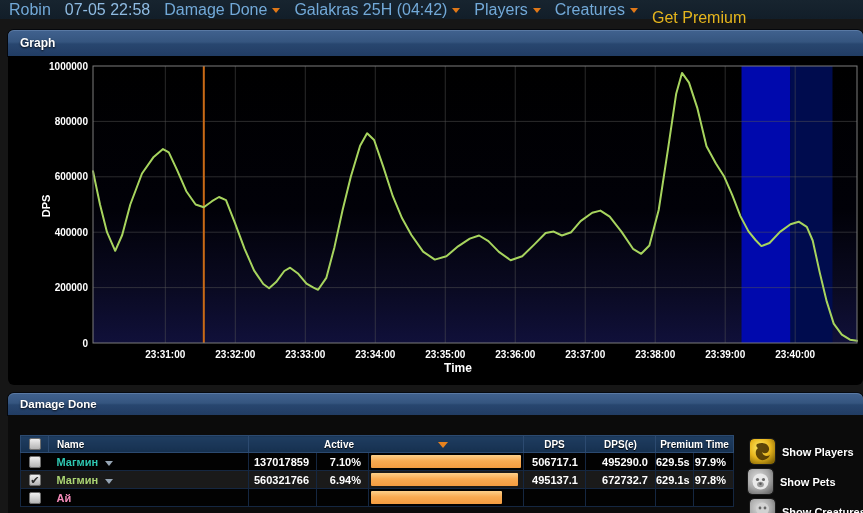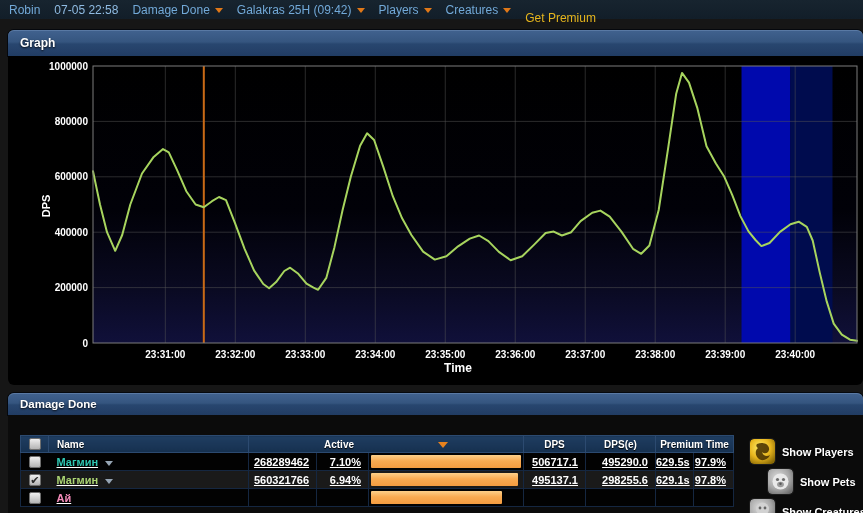--- a/index.html
+++ b/index.html
@@ -7,21 +7,21 @@
   body {
     background:#161616;
     font-family:"Liberation Sans","DejaVu Sans",sans-serif;
     position:relative;
   }
   
   .navbar {
     position:absolute; left:0; top:0; width:863px; height:19px;
     background:linear-gradient(180deg,#17242f 0%,#121e29 100%);
     display:flex; align-items:center; padding-left:9px;
-    font-size:12px;
+    font-size:16px;
   }
   .nav-item { color:#72a9d8; margin-right:14px; cursor:pointer; white-space:nowrap; display:flex; align-items:center; }
   .nav-item.date { color:#8fbbe2; }
   .nav-item.premium { color:#e5b51d;margin-top:16px; }
   .nav-caret {
     display:inline-block; width:0; height:0; margin-left:5px; margin-top:2px;
     border-left:4px solid transparent; border-right:4px solid transparent;
     border-top:5px solid #e07818;
   }
   
@@ -44,21 +44,21 @@
   table.dmg {
     position:absolute; left:12px; top:20px;
     border-collapse:collapse; table-layout:fixed; width:713px;
     font-size:11px; color:#fff; font-weight:bold;
   }
   table.dmg th {
     background:linear-gradient(180deg,#1f3d61 0%,#16304f 100%);
     height:17px; border:1px solid #2c4a70; color:#fff; font-size:10px;
     text-shadow:0 1px 1px #000;
   }
-  table.dmg td { height:18px; border:1px solid #152741; background:#020202;text-decoration:underline; }
+  table.dmg td { height:18px; border:1px solid #152741; background:#020202; }
   tr.drow.sel td { background:#1a1a1a; }
   .th-name { text-align:left; padding-left:8px; }
   .c-cb, .th-cb { text-align:center; border-right:none !important; }
   .c-name { border-left:none !important; padding-left:8px; }
   .cb {
     display:inline-block; width:12px; height:12px; border-radius:2px;
     background:linear-gradient(180deg,#efefef,#b4b4b4);
     border:1px solid #6e6e6e; vertical-align:middle;
     line-height:11px; font-size:11px; color:#2a2a2a; text-align:center; cursor:pointer;
   }
@@ -88,21 +88,21 @@
 <body>
 
 <div class="navbar">
   <span class="nav-item">Robin</span>
   <span class="nav-item date">07-05 22:58</span>
   <span class="nav-item">
       <span>Damage Done</span>
       <span class="nav-caret"></span>
     </span>
   <span class="nav-item">
-      <span>Galakras 25H (09:42)</span>
+      <span>Galakras 25H (04:42)</span>
       <span class="nav-caret"></span>
     </span>
   <span class="nav-item">
       <span>Players</span>
       <span class="nav-caret"></span>
     </span>
   <span class="nav-item">
       <span>Creatures</span>
       <span class="nav-caret"></span>
     </span>
@@ -190,40 +190,40 @@
           <th colspan="3"><span>Active</span><span class="sort-caret"></span></th>
           <th>DPS</th>
           <th>DPS(e)</th>
           <th colspan="2">Premium Time</th>
         </tr>
       </thead>
       <tbody>
           <tr class="drow">
             <td class="c-cb"><span class="cb"></span></td>
             <td class="c-name"><span class="pname" style="color: rgb(47, 199, 178);">Магмин</span><span class="row-caret"></span></td>
-            <td class="c-amount">268289462</td>
+            <td class="c-amount">137017859</td>
             <td class="c-pct">7.10%</td>
             <td class="c-bar">
               <div class="abar" style="width: 100%;"></div>
             </td>
             <td class="c-dps">506717.1</td>
             <td class="c-dpse">495290.0</td>
             <td class="c-as">629.5s</td>
             <td class="c-ap">97.9%</td>
           </tr>
           <tr class="drow sel">
             <td class="c-cb"><span class="cb">✔</span></td>
             <td class="c-name"><span class="pname" style="color: rgb(171, 212, 115);">Магмин</span><span class="row-caret"></span></td>
             <td class="c-amount">560321766</td>
             <td class="c-pct">6.94%</td>
             <td class="c-bar">
               <div class="abar" style="width: 97.7%;"></div>
             </td>
             <td class="c-dps">495137.1</td>
-            <td class="c-dpse">298255.6</td>
+            <td class="c-dpse">672732.7</td>
             <td class="c-as">629.1s</td>
             <td class="c-ap">97.8%</td>
           </tr>
           <tr class="drow">
             <td class="c-cb"><span class="cb"></span></td>
             <td class="c-name"><span class="pname" style="color: rgb(245, 140, 186);">Ай</span></td>
             <td class="c-amount"></td>
             <td class="c-pct"></td>
             <td class="c-bar">
               <div class="abar" style="width: 87%;"></div>
@@ -246,21 +246,21 @@
                 <stop offset="100%" stop-color="#8a6a06"></stop>
           </radialGradient>
             </defs>
           <rect width="25" height="25" rx="4" fill="url(#gold)"></rect>
           <path d="M7 5 C14 2 20 6 19 11 C18 15 14 15 12 13 C13 17 17 18 20 16 C18 21 11 23 8 19 C5 16 5 11 8 9 C6 8 6 6 7 5 Z" fill="#4c3502" opacity="0.9"></path>
         </svg>
       </span>
       <span class="lbl">Show Players</span>
     </div>
 
-    <div class="side-btn" style="left:760px; top:54px;">
+    <div class="side-btn" style="left:740px; top:54px;">
       <span class="icon-frame">
         <svg width="25" height="25" viewBox="0 0 25 25">
           <defs>
               <radialGradient id="sil" cx="40%" cy="35%" r="75%">
             <stop offset="0%" stop-color="#dcdcdc"></stop>
                 <stop offset="60%" stop-color="#a8a8a8"></stop>
                 <stop offset="100%" stop-color="#6f6f6f"></stop>
           </radialGradient>
             </defs>
           <rect width="25" height="25" rx="4" fill="url(#sil)"></rect>

